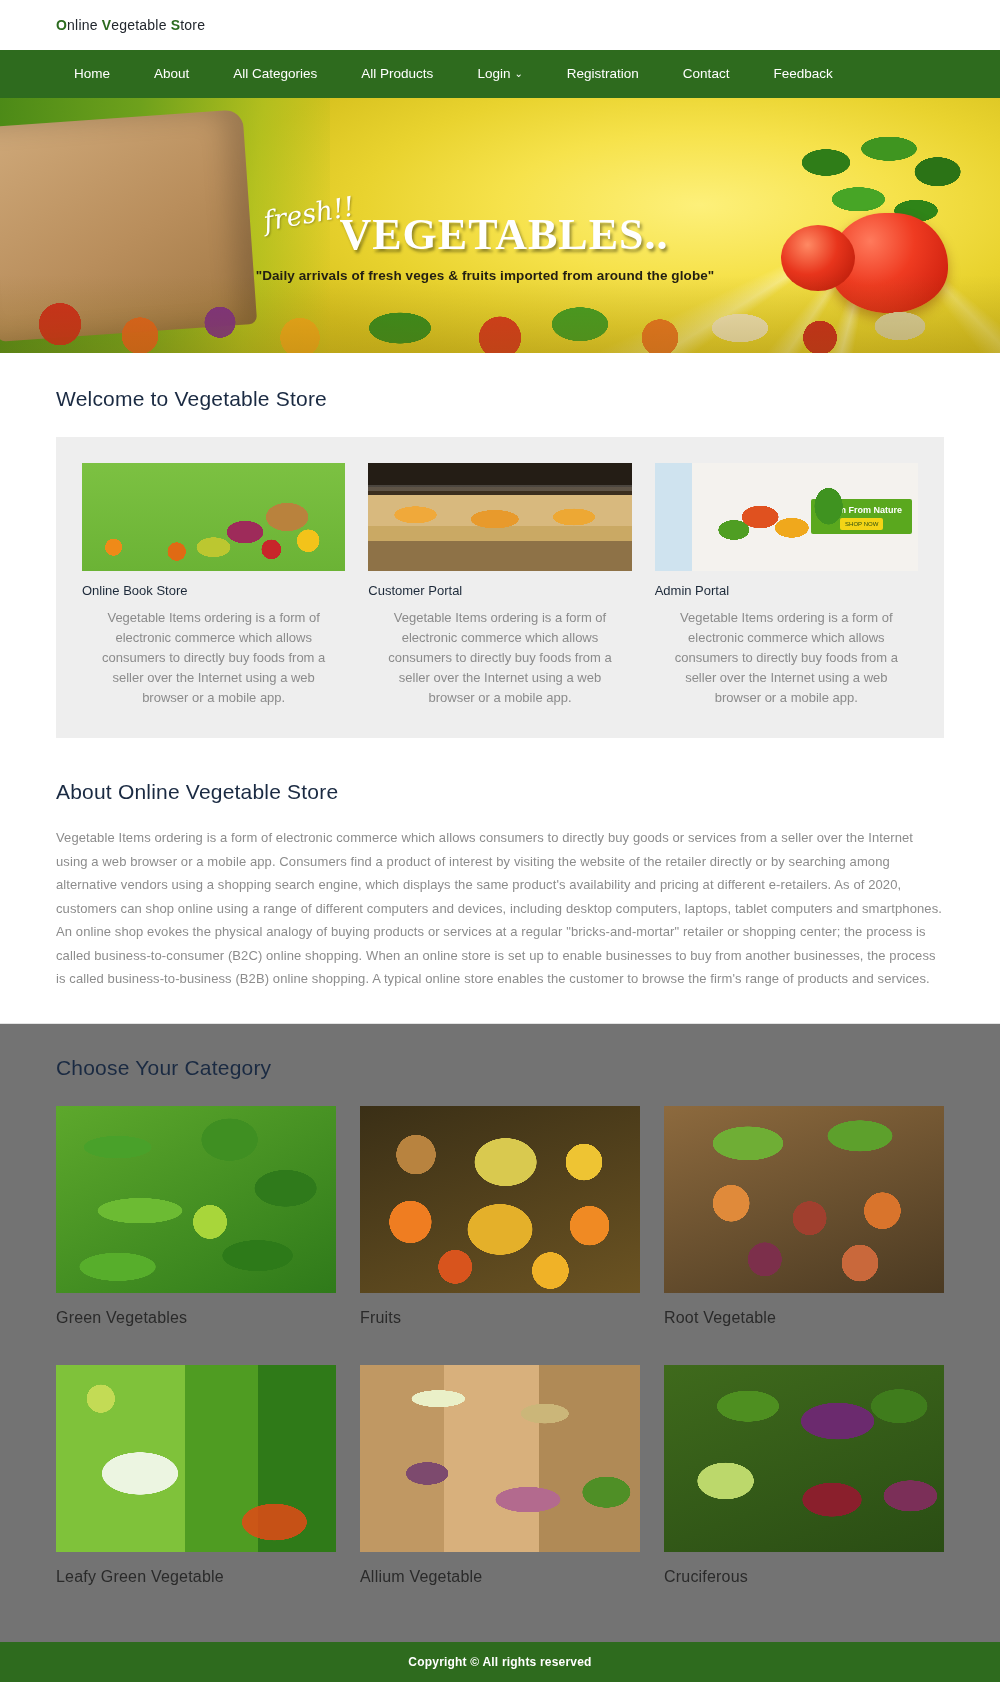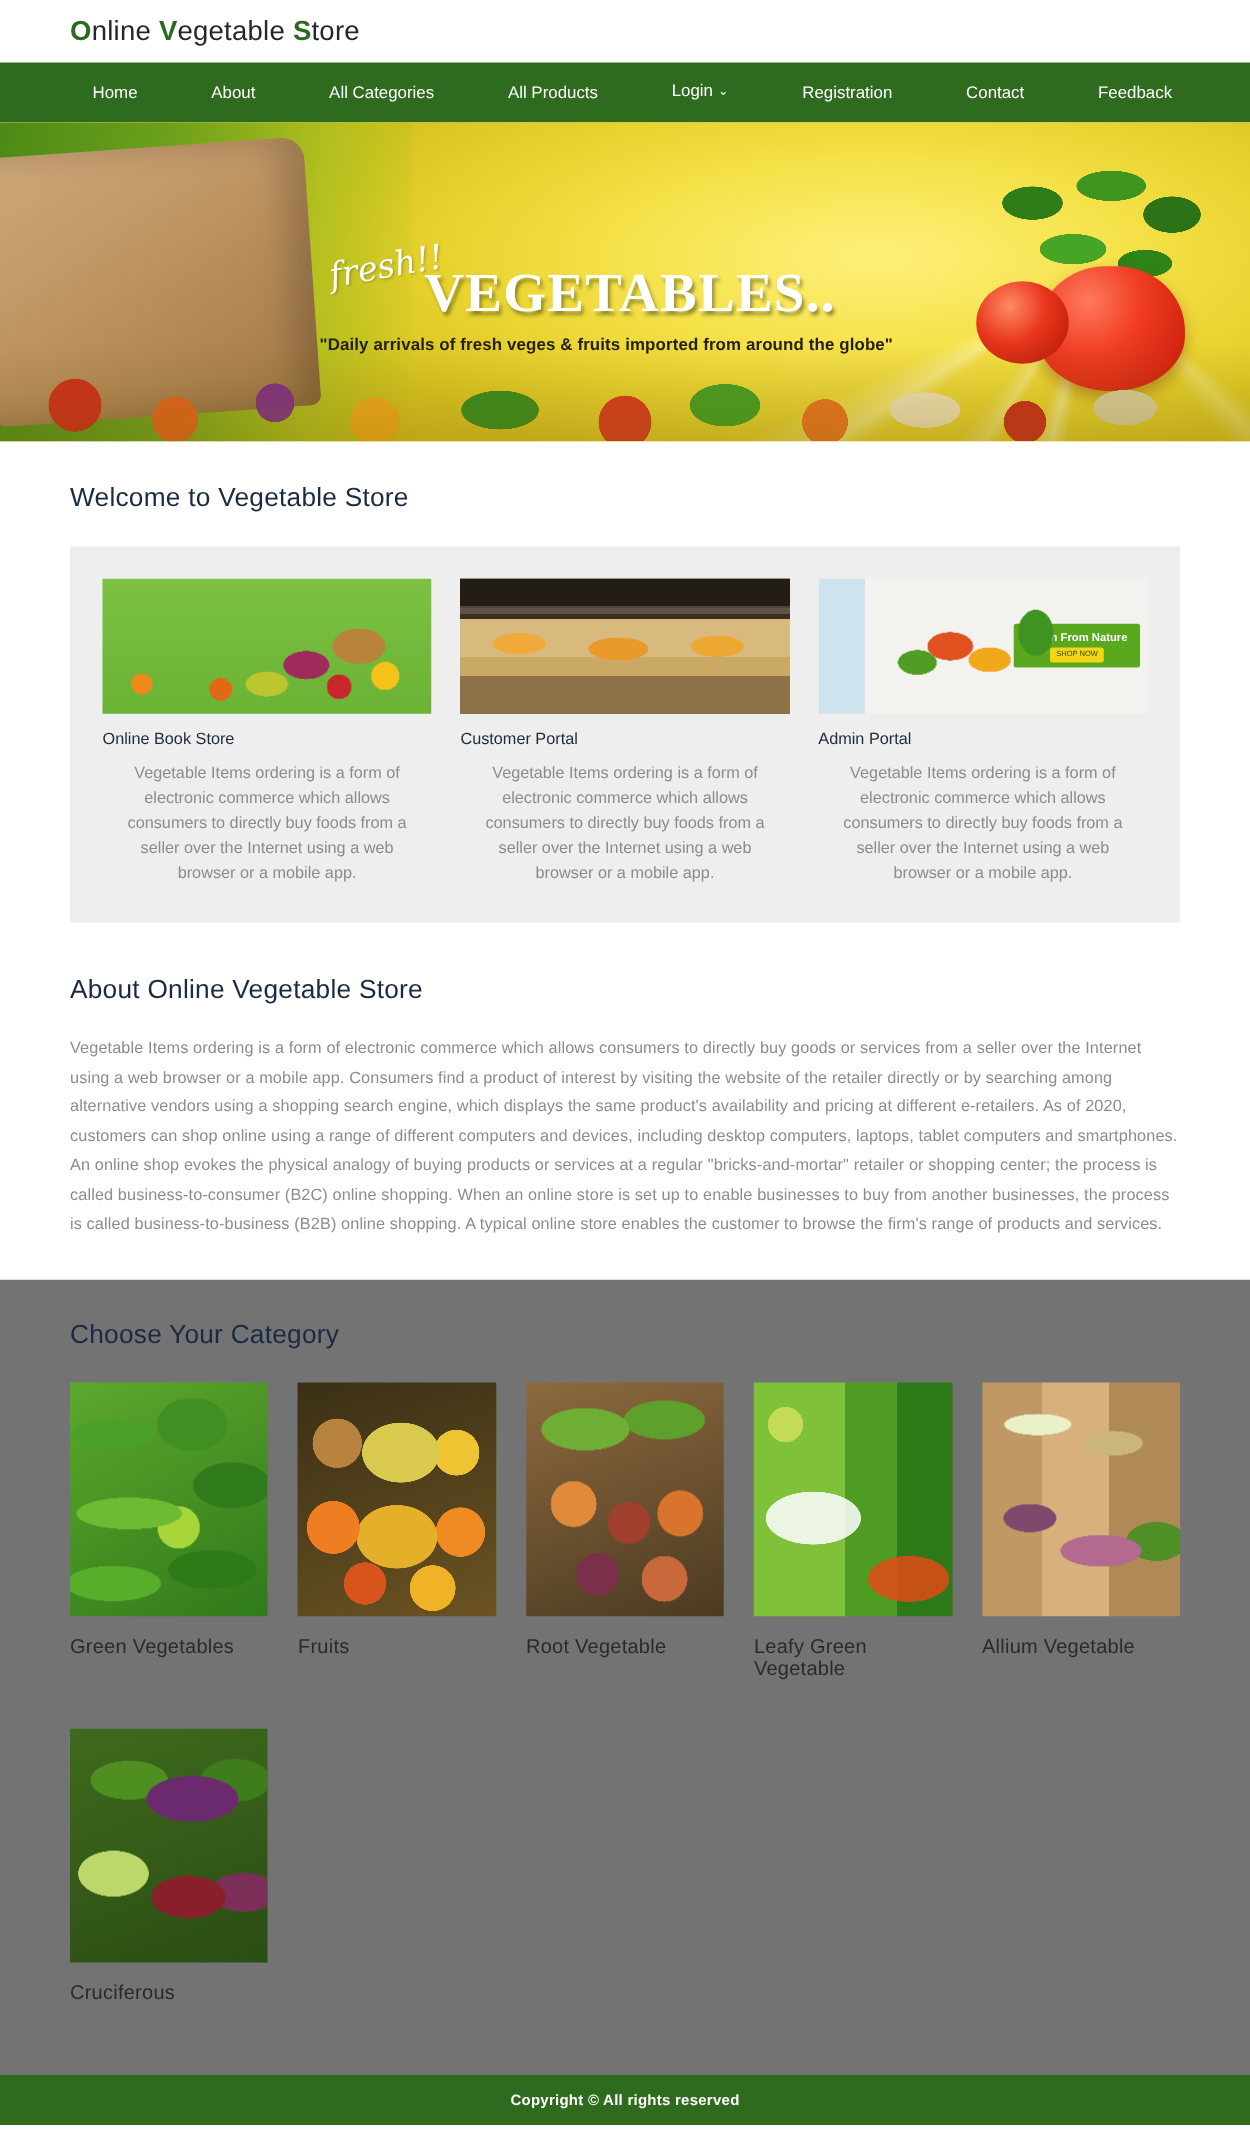--- a/index.html
+++ b/index.html
@@ -12,36 +12,35 @@
 
   
   .site-header {
     height: 50px;
     background: #ffffff;
     display: flex;
     align-items: center;
     padding-left: 56px;
   }
   .logo {
-    font-size: 22px;
+    font-size: 14px;
     letter-spacing: .2px;
     color: #22272e;
     font-weight: 400;
     white-space: nowrap;
   }
   .logo .cap { color: #2c6b1f; font-weight: 700; }
 
   
   .navbar {
     background: #2e6b1e;
     height: 48px;
     display: flex;
     align-items: center;
     padding-left: 52px;
-    gap: 15px;
   }
   .navbar a {
     color: #ffffff;
     font-size: 13.5px;
     text-decoration: none;
     padding: 0 22px;
     line-height: 48px;
     white-space: nowrap;
     display: inline-block;
   }
@@ -256,21 +255,21 @@
   }
   .divider { border-top: 1px solid #e3e3e3; }
 
   
   .cat-sec {
     background: #737373;
     padding: 32px 56px 42px 56px;
   }
   .cat-grid {
     display: grid;
-    grid-template-columns: repeat(5, 1fr);
+    grid-template-columns: repeat(3, 1fr);
     column-gap: 28px;
     row-gap: 18px;
     margin-top: 26px;
     gap: 24px;
   }
   .cat-item { }
   .cat-img {
     width: 100%;
     height: 187px;
     background-size: cover;

